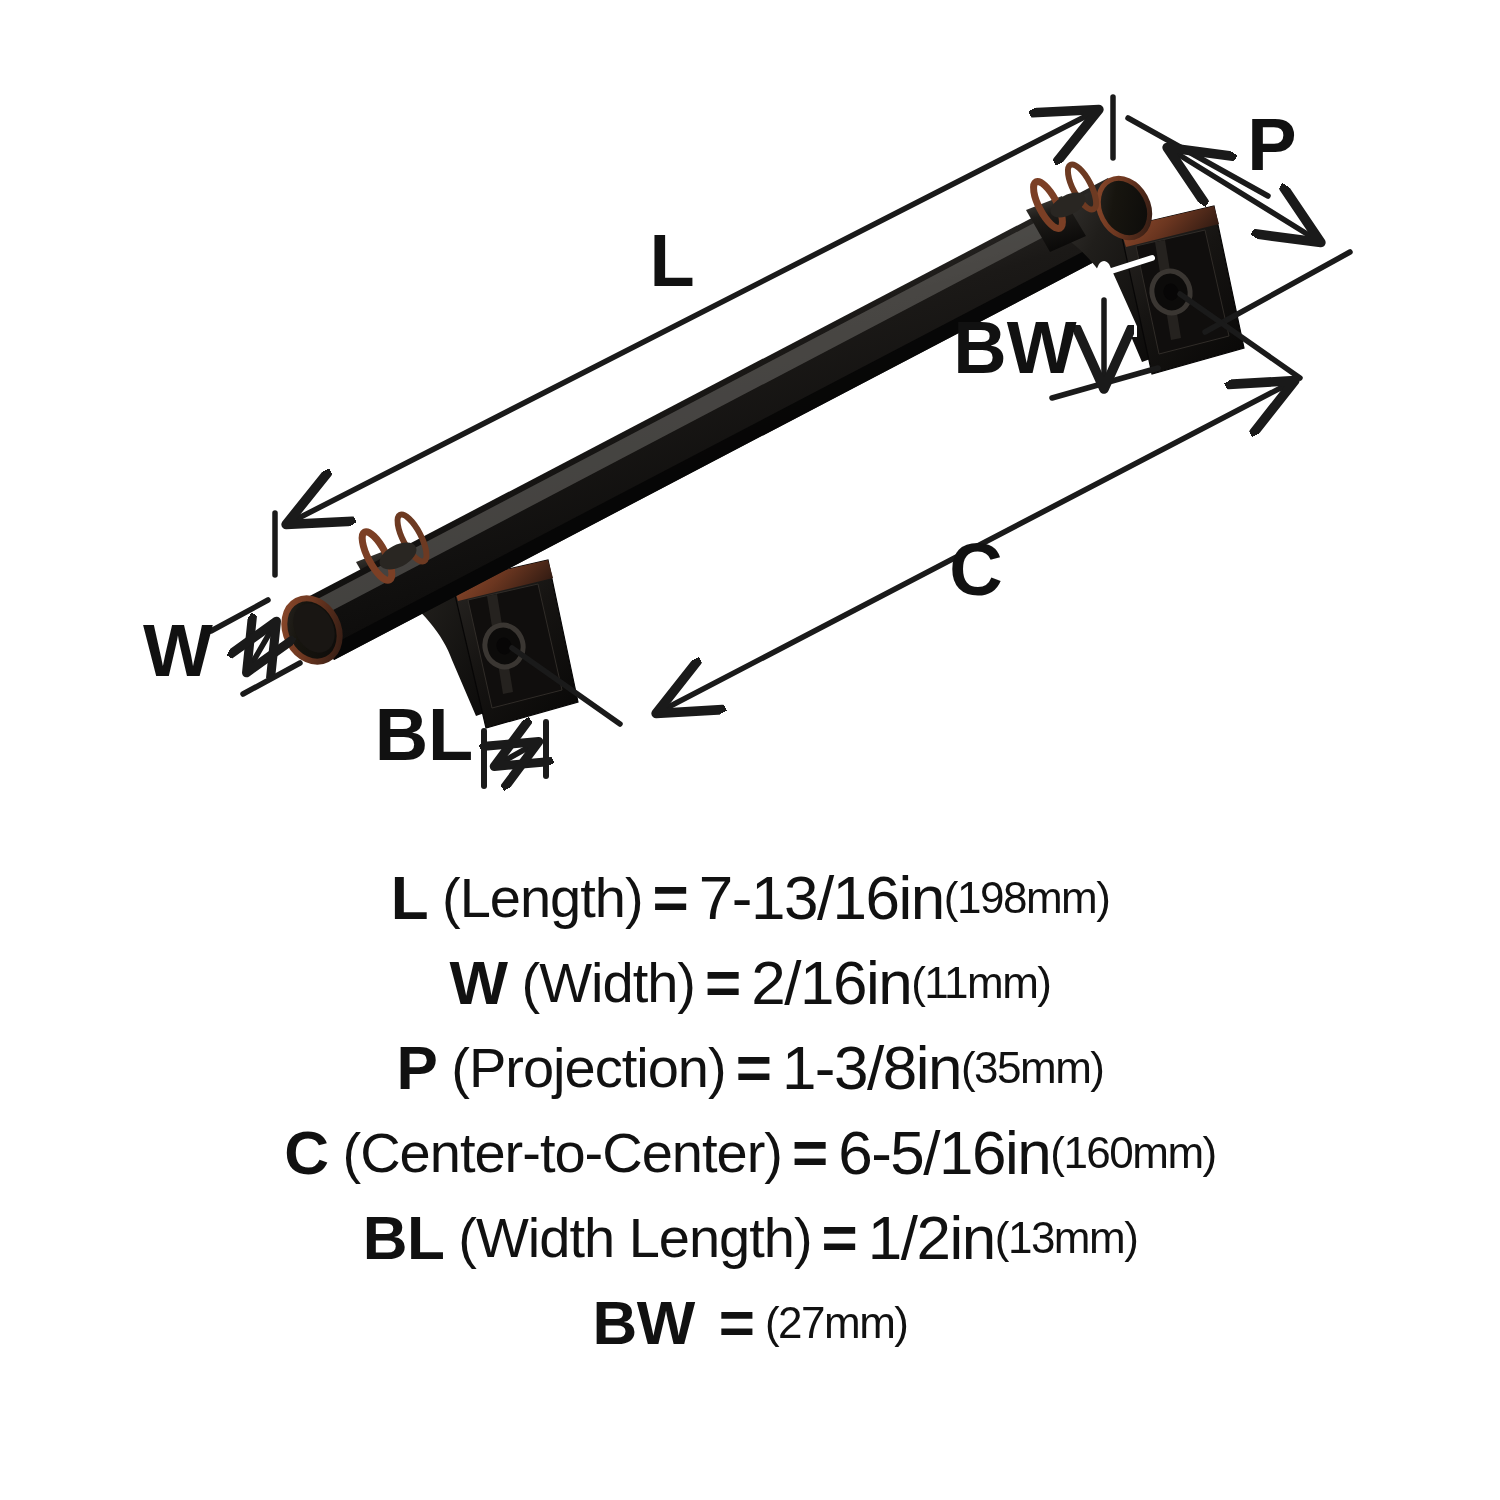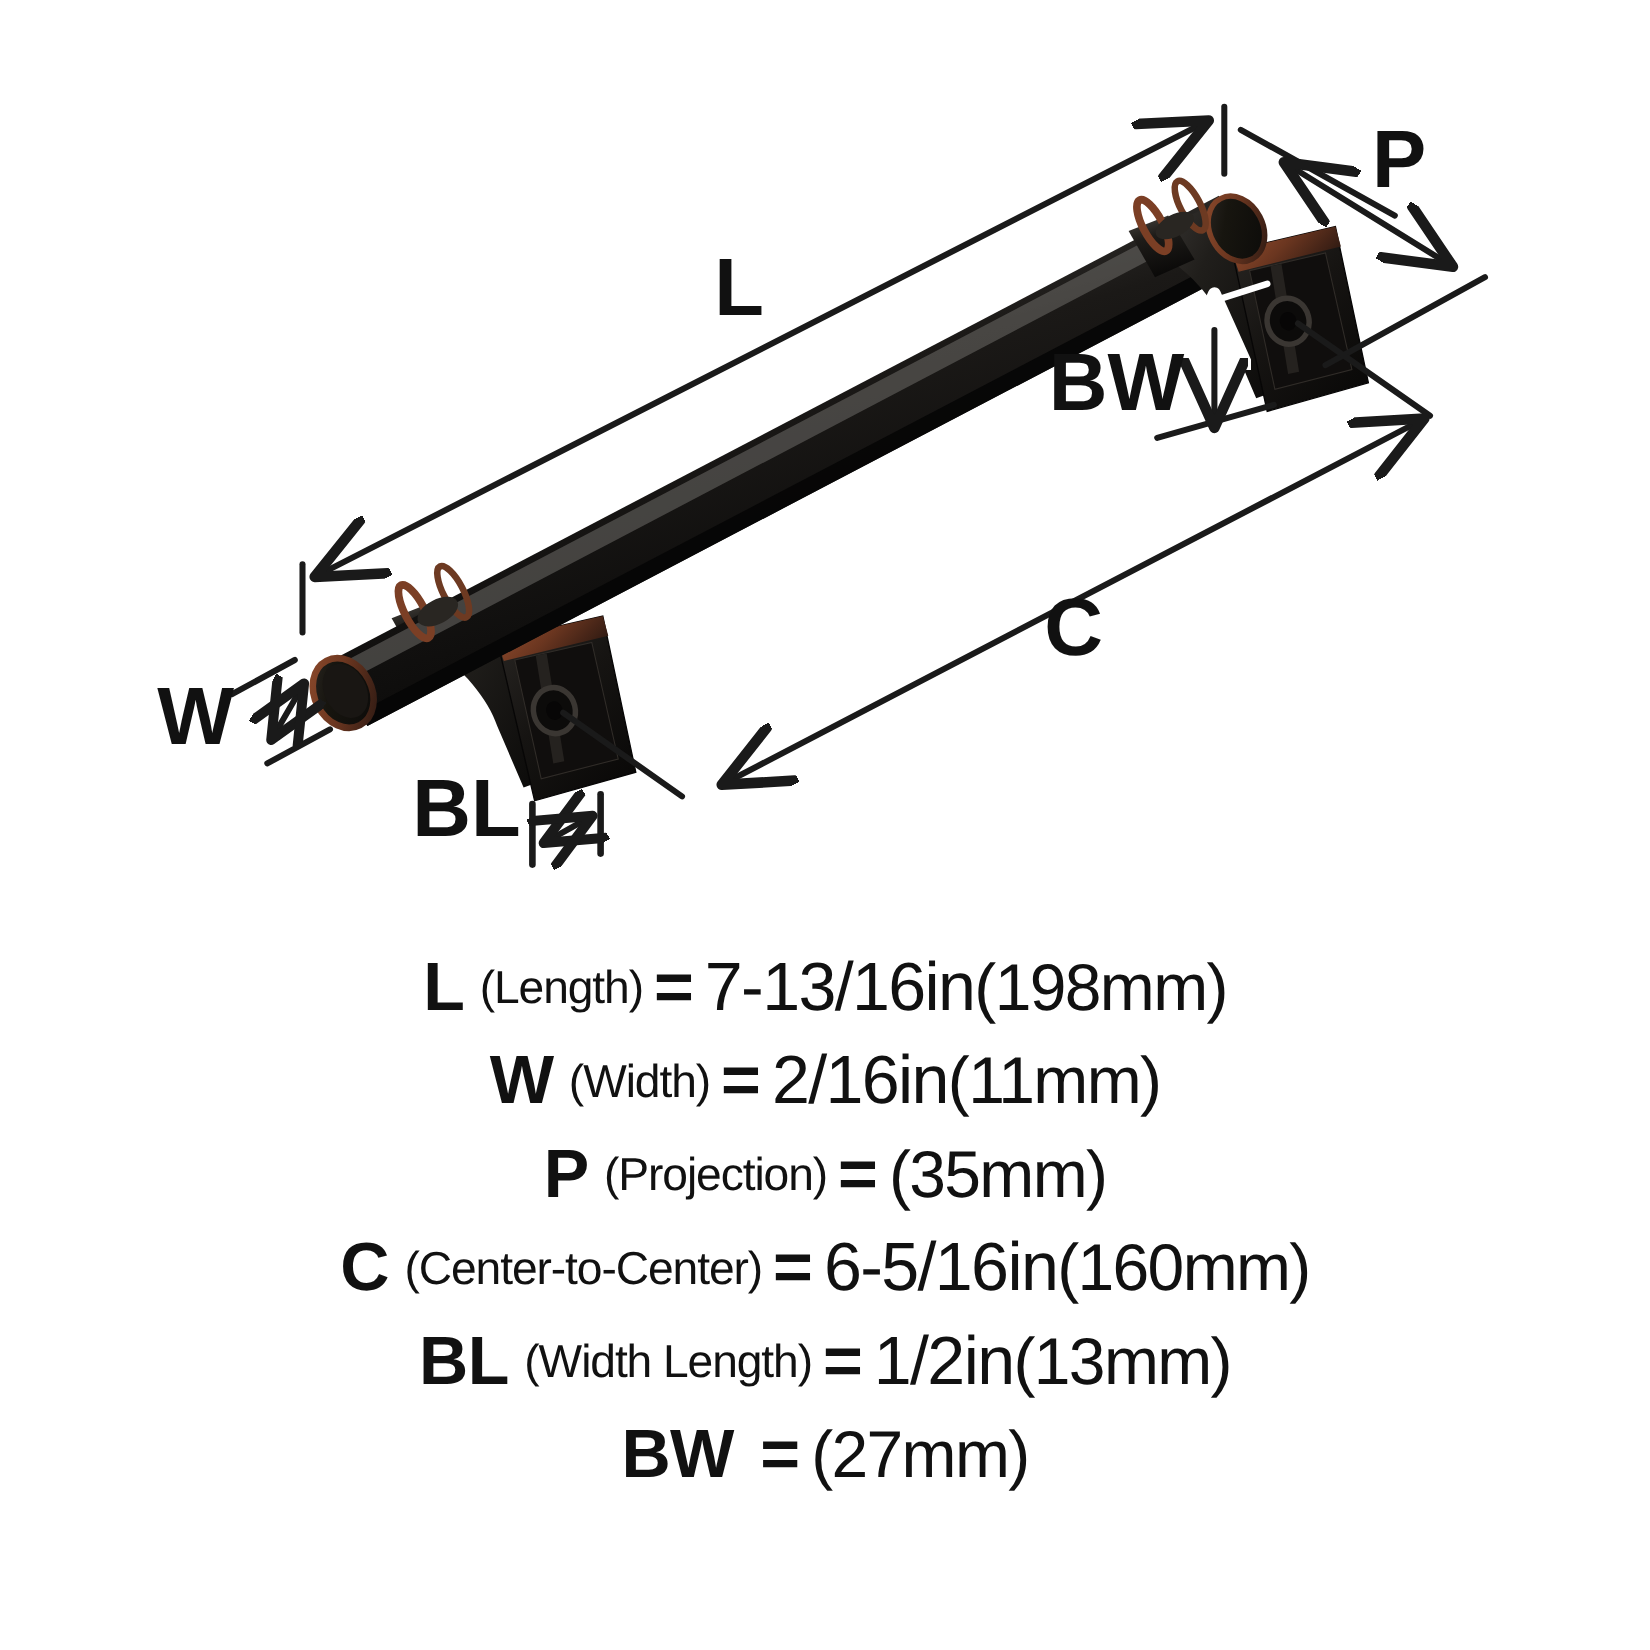--- a/index.html
+++ b/index.html
@@ -47,36 +47,36 @@
     align-items: center;
     justify-content: center;
   }
   .legend-line .sym {
     font-weight: bold;
     font-size: 62px;
     letter-spacing: -0.5px;
   }
   .legend-line .name {
     font-weight: normal;
-    font-size: 42px;
+    font-size: 56px;
     letter-spacing: -1px;
   }
   .legend-line .eq {
     font-weight: bold;
     font-size: 62px;
     padding: 0 10px;
   }
   .legend-line .val {
     font-weight: normal;
     font-size: 62px;
     letter-spacing: -1.5px;
   }
   .legend-line .metric {
     font-weight: normal;
-    font-size: 60px;
+    font-size: 44px;
     letter-spacing: -1.5px;
   }
   .sp { display: inline-block; width: 14px; }
   svg { display: block; }
 </style>
 </head>
 <body>
 
 <div id="page">
 
@@ -291,20 +291,21 @@
         <span class="eq">=</span>
         <span class="val">2/16in</span>
         <span class="metric">(11mm)</span>
     </div>
 
     <div class="legend-line">
       <span class="sym">P</span>
         <span class="sp"></span>
         <span class="name">(Projection)</span>
         <span class="eq">=</span>
+        <span class="val">1-3/8in</span>
         <span class="metric">(35mm)</span>
     </div>
 
     <div class="legend-line">
       <span class="sym">C</span>
         <span class="sp"></span>
         <span class="name">(Center-to-Center)</span>
         <span class="eq">=</span>
         <span class="val">6-5/16in</span>
         <span class="metric">(160mm)</span>

